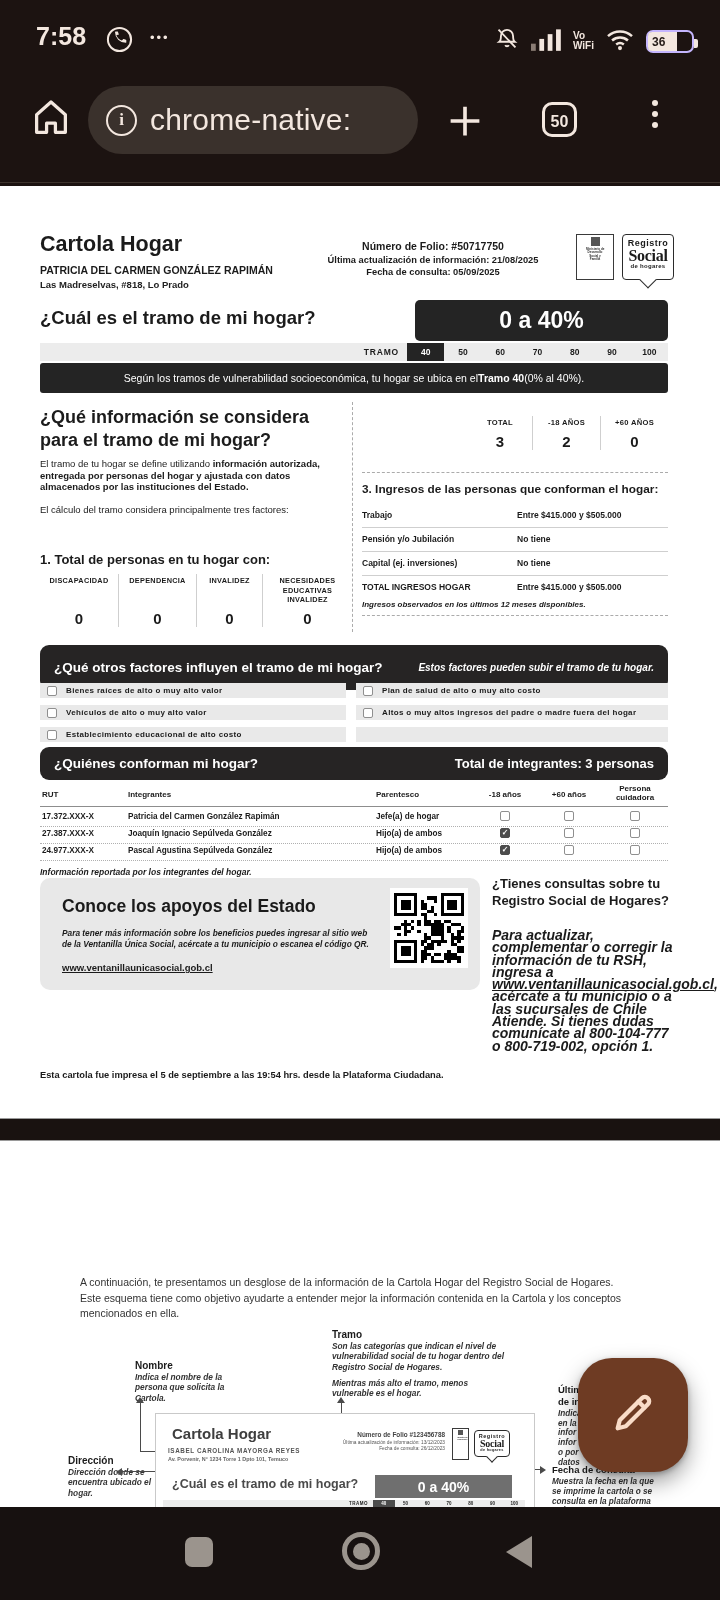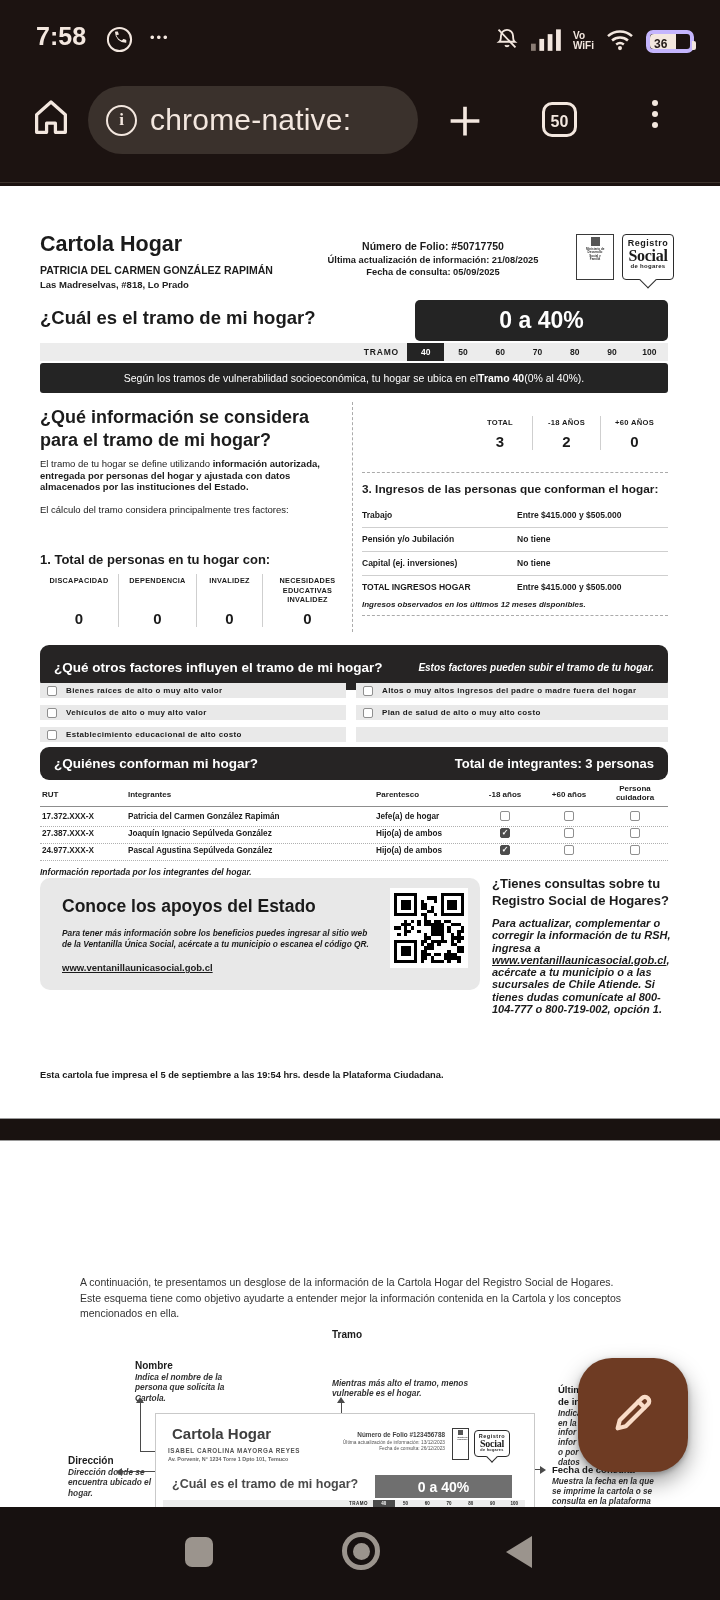--- a/index.html
+++ b/index.html
@@ -8,21 +8,21 @@
     background:#1C1311;
     font-family:"Liberation Sans", sans-serif;
     -webkit-font-smoothing:antialiased;
   }
   .abs{position:absolute;}
   
   #status-bar{top:0;left:0;width:720px;height:60px;}
   .sb-time{left:36px;top:22px;font-size:25px;font-weight:600;color:#F3E7DF;}
   .sb-right{right:26px;top:26px;display:flex;align-items:center;gap:11px;}
   .vowifi{font-size:10px;font-weight:700;line-height:10px;color:#F3E7DF;text-align:left;}
-  .batt{position:relative;width:48px;height:23px;border:4px solid #c4b5fd;border-radius:7px;box-sizing:border-box;}
+  .batt{position:relative;width:48px;height:23px;border:2px solid #c4b5fd;border-radius:7px;box-sizing:border-box;}
   .batt-fill{position:absolute;left:0;top:0;bottom:0;width:66%;background:#F3E7DF;border-radius:4px 0 0 4px;}
   .batt-num{position:absolute;left:4px;top:3px;font-size:12px;font-weight:700;color:#231a17;}
   .batt-nub{position:absolute;right:-6px;top:7px;width:4px;height:9px;background:#F3E7DF;border-radius:0 2px 2px 0;}
   
   #chrome-bar{top:60px;left:0;width:720px;height:122px;border-bottom:1px solid #3d332d;}
   .url-pill{left:88px;top:26px;width:330px;height:68px;border-radius:34px;background:#3A312C;display:flex;align-items:center;padding-left:18px;box-sizing:border-box;}
   .url-text{font-size:30px;color:#F3E7DF;margin-left:13px;letter-spacing:.2px;}
   .info-circ{width:27px;height:27px;border:2.4px solid #F3E7DF;border-radius:50%;color:#F3E7DF;font-size:17px;font-weight:700;text-align:center;line-height:26px;font-family:"Liberation Serif",serif;}
   .tab-box{left:542px;top:42px;width:35px;height:35px;border:3px solid #F3E7DF;border-radius:10px;color:#F3E7DF;font-size:16px;font-weight:700;text-align:center;line-height:34px;box-sizing:border-box;}
   .menu-dots{left:652px;top:40px;display:flex;flex-direction:column;gap:5px;}
@@ -259,25 +259,25 @@
         <span>Vehículos de alto o muy alto valor</span>
       </div>
     <div class="gray-row">
         <span class="cb"></span>
         <span>Establecimiento educacional de alto costo</span>
       </div>
   </div>
   <div class="abs" style="left:356px;top:497px;width:312px;">
     <div class="gray-row">
         <span class="cb"></span>
-        <span>Altos o muy altos ingresos del padre o madre fuera del hogar</span>
+        <span>Plan de salud de alto o muy alto costo</span>
       </div>
     <div class="gray-row">
         <span class="cb"></span>
-        <span>Plan de salud de alto o muy alto costo</span>
+        <span>Altos o muy altos ingresos del padre o madre fuera del hogar</span>
       </div>
     <div class="gray-row"></div>
   </div>
 
   <div class="abs blackbar" style="left:40px;top:561px;width:628px;height:33px;">
     <span style="font-size:13.5px;font-weight:800;">¿Quiénes conforman mi hogar?</span>
     <span style="font-size:13px;font-weight:800;">Total de integrantes: 3 personas</span>
   </div>
   <div class="abs th" style="left:42px;top:604px;">RUT</div>
   <div class="abs th" style="left:128px;top:604px;">Integrantes</div>
@@ -450,34 +450,35 @@
           <rect x="16" y="2" width="3" height="3" fill="#000"></rect>
           <rect x="0" y="14" width="7" height="7" fill="#000"></rect>
           <rect x="1" y="15" width="5" height="5" fill="#fff"></rect>
           <rect x="2" y="16" width="3" height="3" fill="#000"></rect>
         </svg>
     </div>
   </div>
 
   <div class="abs" style="left:492px;top:690px;width:182px;">
     <div style="font-size:13px;font-weight:800;line-height:16.5px;">¿Tienes consultas sobre tu Registro Social de Hogares?</div>
-    <div class="it" style="font-size:11px;font-weight:700;line-height:12.3px;margin-top:8px;">
+    <div class="it" style="font-size:14px;font-weight:700;line-height:12.3px;margin-top:20px;">
       <span>Para actualizar, complementar o corregir la información de tu RSH, ingresa a </span><span style="text-decoration:underline;">www.ventanillaunicasocial.gob.cl</span><span>, acércate a tu municipio o a las sucursales de Chile Atiende. Si tienes dudas comunícate al 800-104-777 o 800-719-002, opción 1.</span>
     </div>
   </div>
 
   <div class="abs" style="left:40px;top:884px;font-size:9.3px;font-weight:700;">Esta cartola fue impresa el 5 de septiembre a las 19:54 hrs. desde la Plataforma Ciudadana.</div>
 </div>
 
 <div id="page-sep" class="abs"></div>
 
 <div id="page2" class="abs page">
   <div class="abs" style="left:80px;top:134px;width:550px;font-size:10.5px;line-height:15.5px;color:#333;">A continuación, te presentamos un desglose de la información de la Cartola Hogar del Registro Social de Hogares.  Este esquema tiene como objetivo ayudarte a entender mejor la información contenida en la Cartola y los conceptos mencionados en ella.</div>
 
   <div class="abs" style="left:332px;top:188px;font-size:10px;font-weight:800;">Tramo</div>
+  <div class="abs it" style="left:332px;top:200px;width:174px;font-size:8.3px;font-weight:600;line-height:10.4px;color:#333;">Son las categorías que indican el nivel de vulnerabilidad social de tu hogar dentro del Registro Social de Hogares.</div>
   <div class="abs it" style="left:332px;top:237px;width:174px;font-size:8.3px;font-weight:600;line-height:10.4px;color:#333;">Mientras más alto el tramo, menos vulnerable es el hogar.</div>
 
   <div class="abs" style="left:135px;top:219px;font-size:10px;font-weight:800;">Nombre</div>
   <div class="abs it" style="left:135px;top:231px;width:112px;font-size:8.3px;font-weight:600;line-height:10.4px;color:#333;">Indica el nombre de la persona que solicita la Cartola.</div>
 
   <div class="abs" style="left:68px;top:314px;font-size:10px;font-weight:800;">Dirección</div>
   <div class="abs it" style="left:68px;top:326px;width:96px;font-size:8.3px;font-weight:600;line-height:10.4px;color:#333;">Dirección donde se encuentra ubicado el hogar.</div>
 
   <div class="abs" style="left:558px;top:243px;font-size:9.5px;font-weight:800;line-height:11.5px;white-space:nowrap;">
     <div>Última actualización</div>

